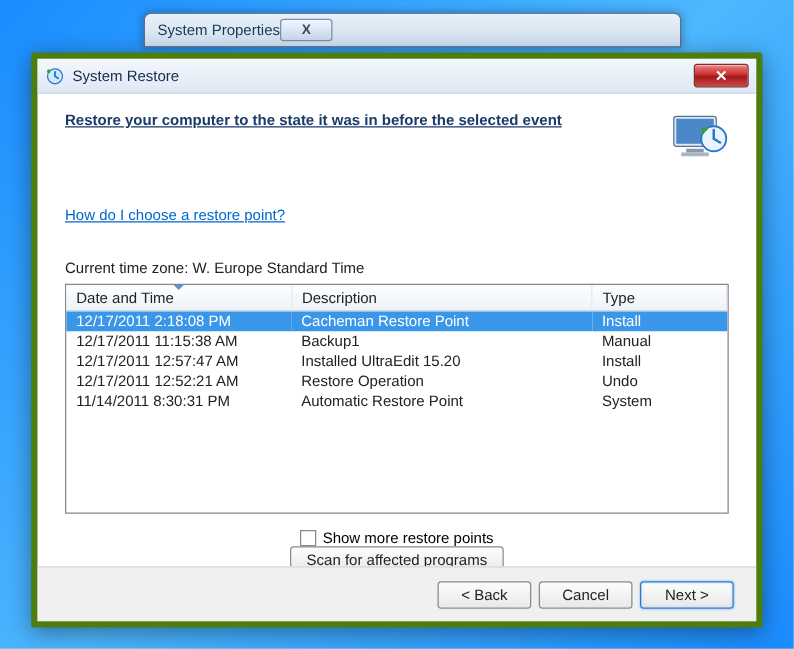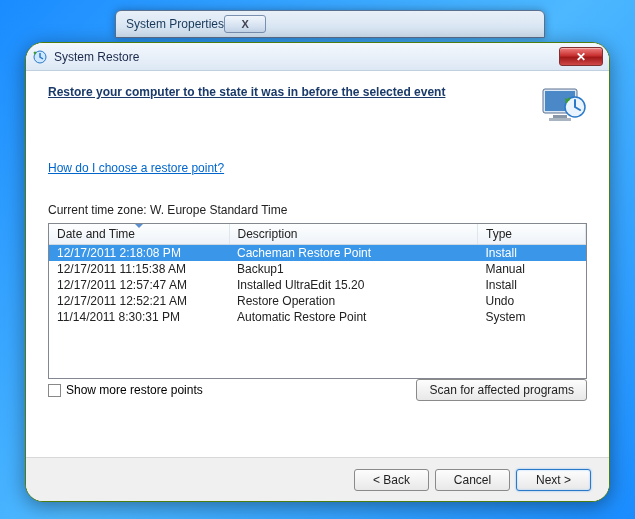--- a/index.html
+++ b/index.html
@@ -32,22 +32,22 @@
   border-radius: 3px;
   display:flex;align-items:center;justify-content:center;
   font-size:11px;color:#445;
   font-weight:bold;
 }
 .main-window {
   position: absolute;
   top: 42px; left: 25px;
   width: 585px; height: 460px;
   background: #fff;
-  border: 1px solid #4d7c0f;
-  border-radius: 18px;
+  border: 5px solid #4d7c0f;
+  border-radius: 2px;
   box-shadow: 0 4px 20px rgba(0,0,0,0.4);
   overflow: hidden;
 }
 .titlebar {
   height: 28px;
   background: linear-gradient(#f4f8fd, #dde8f5);
   border-bottom: 1px solid #c0d0e0;
   display: flex;
   align-items: center;
   padding: 0 6px;
@@ -100,21 +100,21 @@
   cursor: pointer;
 }
 .tz-label {
   margin-top: 28px;
   font-size: 12px;
   color: #222;
 }
 .table-wrap {
   margin-top: 6px;
   border: 1px solid #828790;
-  height: 156px;
+  height: 184px;
   background: #fff;
   overflow: hidden;
 }
 table.rp {
   width: 100%;
   border-collapse: collapse;
   font-size: 12px;
 }
 table.rp thead th {
   background: linear-gradient(#fdfefe,#eef3f9);
@@ -142,23 +142,25 @@
   white-space: nowrap;
 }
 table.rp tbody tr.selected td {
   background: #3996e8;
   color: #fff;
 }
 .col-dt { width: 180px; }
 .col-desc { width: auto; }
 .col-type { width: 108px; }
 .below-table {
+  margin-top: 12px;
   display: flex;
   justify-content: space-between;
   align-items: center;
+  flex-direction: column;
 }
 .checkbox-wrap {
   display: flex;
   align-items: center;
   gap: 5px;
 }
 .checkbox {
   width: 13px; height: 13px;
   border: 1px solid #888;
   background: #fff;

